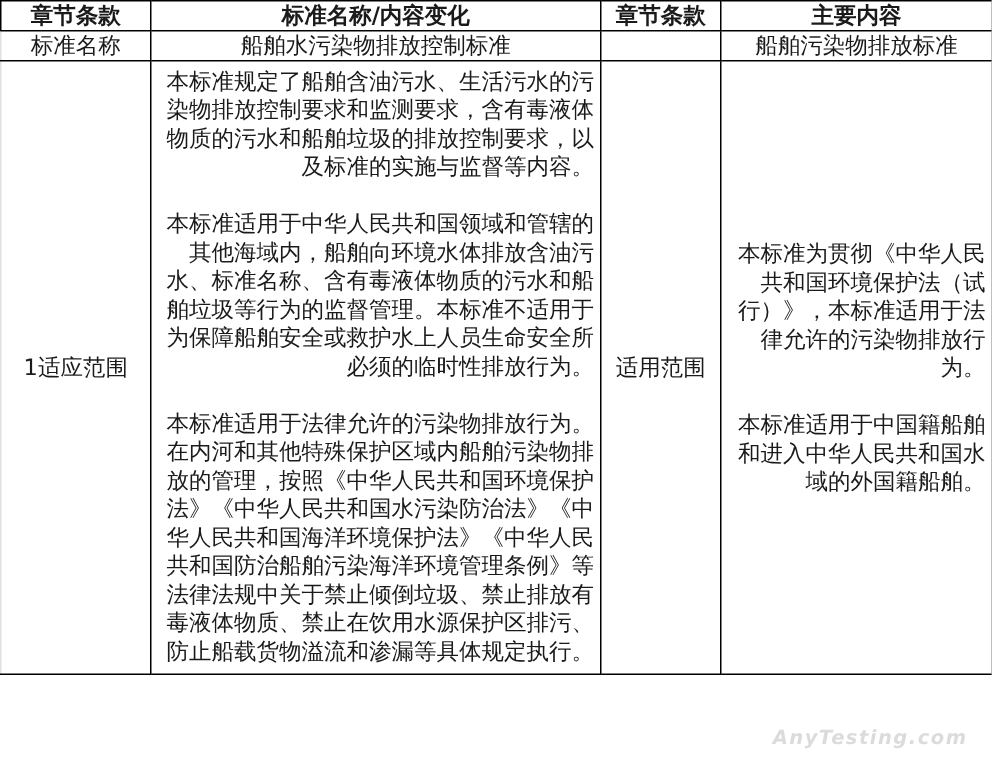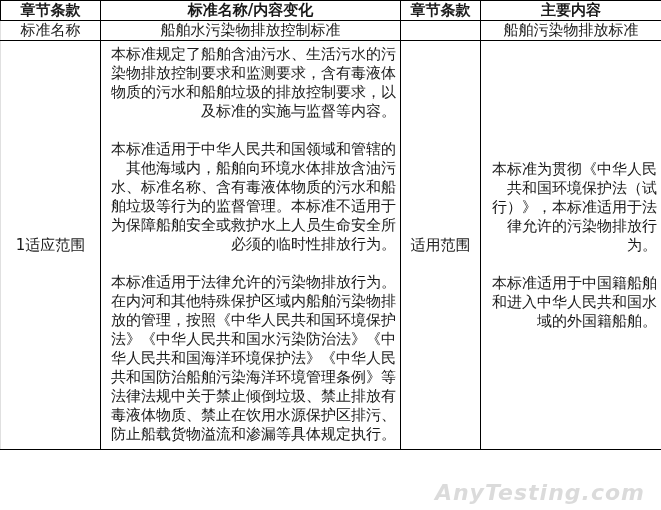--- a/index.html
+++ b/index.html
@@ -9,21 +9,21 @@
   td, th { border: 1px solid #000; padding: 0 4px; font-size: 15px; line-height: 19px; vertical-align: middle; overflow: hidden; }
   th { font-weight: bold; text-align: center; height: 18px; }
   tr.r1 td { height: 18px; }
   td.c { text-align: center; }
   td.l { text-align: right; margin-left: 37px; }
   td.first { border-left: 1px solid #e0e0e0; }
   .para { white-space: normal; }
   .gap { height: 19px; }
   .wm { position: absolute; right: 16px; bottom: 8px; text-align: center; pointer-events: none; opacity: 0.35; }
   .wm .cn { font-size: 30px; font-weight: bold; color: #9a9a9a; letter-spacing: 2px; line-height: 32px; }
-  .wm .en { font-size: 22px; font-style: italic; font-weight: bold; color: #9a9a9a; letter-spacing: 1px; line-height: 18px; }
+  .wm .en { font-size: 13px; font-style: italic; font-weight: bold; color: #9a9a9a; letter-spacing: 1px; line-height: 18px; }
 </style>
 </head>
 <body>
 
 <table>
   <colgroup>
     <col style="width:100px">
     <col style="width:300px">
     <col style="width:80px">
     <col style="width:181px">

